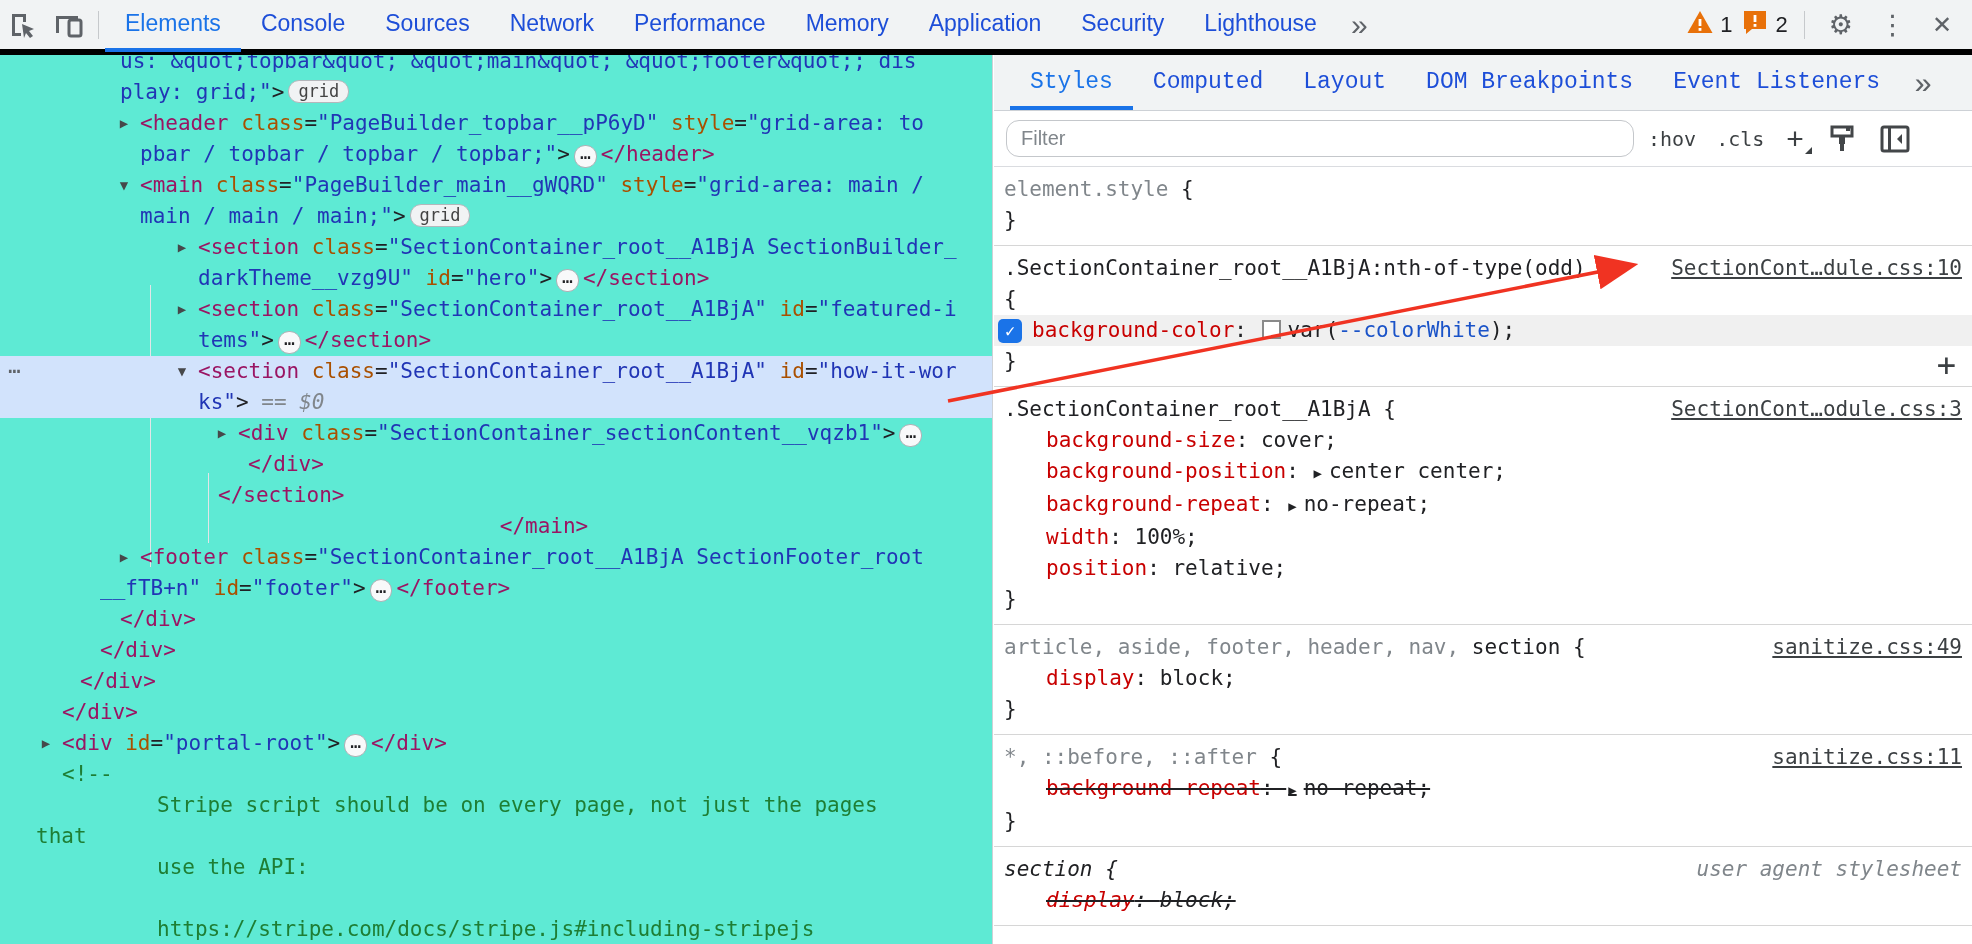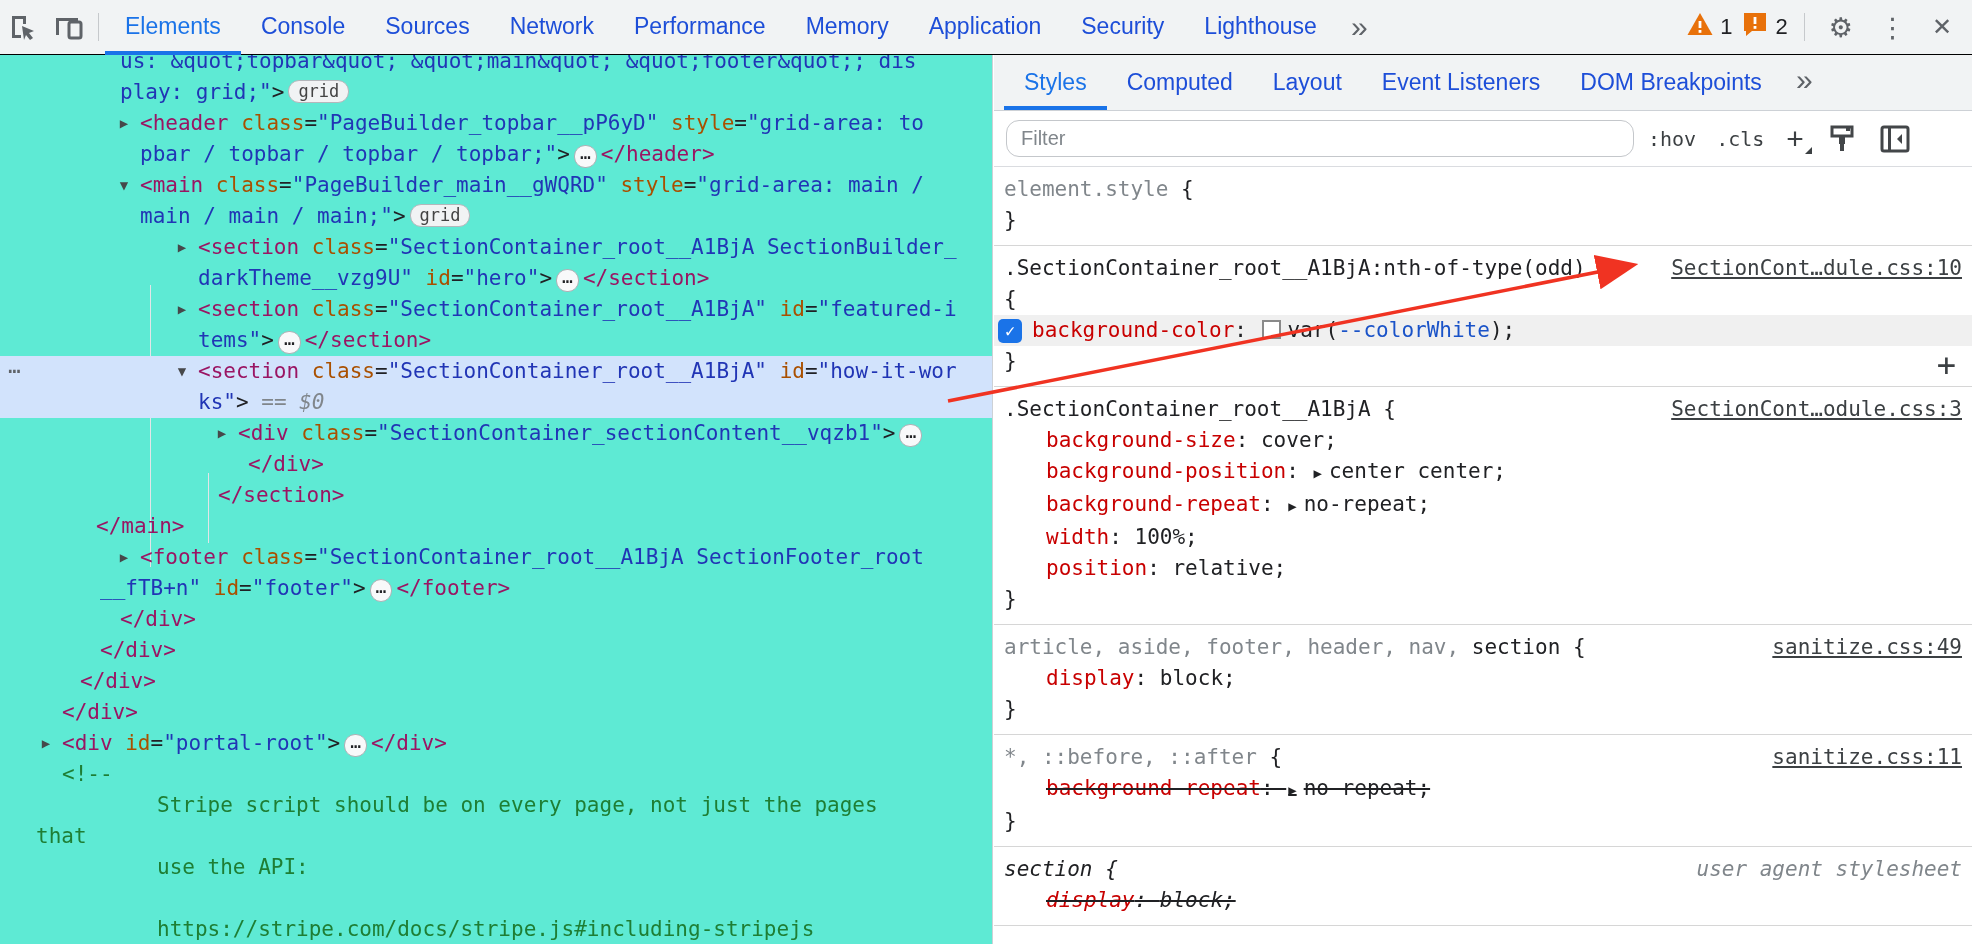--- a/index.html
+++ b/index.html
@@ -4,21 +4,21 @@
 <style>
   * { box-sizing: border-box; }
   html,body { margin:0; padding:0; }
   body {
     width:1972px; height:944px; position:relative; overflow:hidden;
     background:#fff; font-family:"Liberation Sans", sans-serif; color:#202124;
   }
   
   .toolbar {
     position:absolute; top:0; left:0; width:1972px; height:55px;
-    background:#f1f3f4; border-bottom:1px solid #000000;
+    background:#f1f3f4; border-bottom:6px solid #000000;
     display:flex; align-items:center; z-index:10;
   }
   .tb-icon { width:46px; height:55px; display:flex; align-items:center; justify-content:center; cursor:pointer; }
   .vdiv { width:1px; height:28px; background:#c6c9cc; margin:0 6px; }
   .tabs { display:flex; height:55px; }
   .tab {
     padding:0 20px; line-height:53px; font-size:23px; color:#1d4ed8;
     white-space:nowrap; cursor:pointer;
   }
   .tab.active { color:#1a73e8; box-shadow:inset 0 -4px 0 #1a73e8; }
@@ -55,21 +55,21 @@
     color:#202124; font-size:18px; line-height:14px; padding:0 5px 7px; margin:0 4px; vertical-align:2px; cursor:pointer;
   }
   .indent-guide { position:absolute; width:1px; background:#e3e5e8; }
   
   .styles-panel {
     position:absolute; top:55px; left:994px; right:0; bottom:0;
     display:flex; flex-direction:column; background:#fff;
   }
   .side-tabs {
     height:56px; background:#f1f3f4; border-bottom:1px solid #cdd1d6;
-    display:flex; align-items:flex-start; padding-left:10px; flex:none;
+    display:flex; align-items:flex-end; padding-left:16px; flex:none;font-family:Liberation Mono, monospace;
   }
   .side-tabs .tab { line-height:54px; }
   .filter-row {
     height:56px; border-bottom:1px solid #dadce0; display:flex; align-items:center;
     padding:0 12px; gap:8px; flex:none;
   }
   .filter-input {
     width:628px; height:37px; border:1px solid #c4c7cb; border-radius:13px;
     padding:0 14px; font-size:20px; font-family:"Liberation Sans", sans-serif; color:#202124; outline:none;
   }
@@ -175,21 +175,21 @@
       <div class="tree-row" style="padding-left: 140px;"><span class="c-val">main / main / main;"</span><span class="c-plain">&gt;</span><span class="badge-grid">grid</span></div>
       <div class="tree-row" style="padding-left: 198px;"><span class="tw-arrow" style="left: 172px;">▶</span><span class="c-tag">&lt;section </span><span class="c-attr">class</span><span class="c-plain">=</span><span class="c-val">"SectionContainer_root__A1BjA SectionBuilder_</span></div>
       <div class="tree-row" style="padding-left: 198px;"><span class="c-val">darkTheme__vzg9U"</span><span class="c-plain"> </span><span class="c-attr">id</span><span class="c-plain">=</span><span class="c-val">"hero"</span><span class="c-plain">&gt;</span><span class="badge-ellipsis">…</span><span class="c-tag">&lt;/section&gt;</span></div>
       <div class="tree-row" style="padding-left: 198px;"><span class="tw-arrow" style="left: 172px;">▶</span><span class="c-tag">&lt;section </span><span class="c-attr">class</span><span class="c-plain">=</span><span class="c-val">"SectionContainer_root__A1BjA"</span><span class="c-plain"> </span><span class="c-attr">id</span><span class="c-plain">=</span><span class="c-val">"featured-i</span></div>
       <div class="tree-row" style="padding-left: 198px;"><span class="c-val">tems"</span><span class="c-plain">&gt;</span><span class="badge-ellipsis">…</span><span class="c-tag">&lt;/section&gt;</span></div>
       <div class="tree-row selected" style="padding-left: 198px;"><span class="gutter-dots">⋯</span><span class="tw-arrow" style="left: 172px;">▼</span><span class="c-tag">&lt;section </span><span class="c-attr">class</span><span class="c-plain">=</span><span class="c-val">"SectionContainer_root__A1BjA"</span><span class="c-plain"> </span><span class="c-attr">id</span><span class="c-plain">=</span><span class="c-val">"how-it-wor</span></div>
       <div class="tree-row selected" style="padding-left: 198px;"><span class="c-val">ks"</span><span class="c-plain">&gt;</span><span class="c-meta"> == $0</span></div>
       <div class="tree-row" style="padding-left: 238px;"><span class="tw-arrow" style="left: 212px;">▶</span><span class="c-tag">&lt;div </span><span class="c-attr">class</span><span class="c-plain">=</span><span class="c-val">"SectionContainer_sectionContent__vqzb1"</span><span class="c-plain">&gt;</span><span class="badge-ellipsis">…</span></div>
       <div class="tree-row" style="padding-left: 248px;"><span class="c-tag">&lt;/div&gt;</span></div>
       <div class="tree-row" style="padding-left: 218px;"><span class="c-tag">&lt;/section&gt;</span></div>
-      <div class="tree-row" style="padding-left: 96px;"><span class="c-tag">&lt;/main&gt;</span></div>
+      <div class="tree-row" style="padding-left: 96px; text-align: center;"><span class="c-tag">&lt;/main&gt;</span></div>
       <div class="tree-row" style="padding-left: 140px;"><span class="tw-arrow" style="left: 114px;">▶</span><span class="c-tag">&lt;footer </span><span class="c-attr">class</span><span class="c-plain">=</span><span class="c-val">"SectionContainer_root__A1BjA SectionFooter_root</span></div>
       <div class="tree-row" style="padding-left: 100px;"><span class="c-val">__fTB+n"</span><span class="c-plain"> </span><span class="c-attr">id</span><span class="c-plain">=</span><span class="c-val">"footer"</span><span class="c-plain">&gt;</span><span class="badge-ellipsis">…</span><span class="c-tag">&lt;/footer&gt;</span></div>
       <div class="tree-row" style="padding-left: 120px;"><span class="c-tag">&lt;/div&gt;</span></div>
       <div class="tree-row" style="padding-left: 100px;"><span class="c-tag">&lt;/div&gt;</span></div>
       <div class="tree-row" style="padding-left: 80px;"><span class="c-tag">&lt;/div&gt;</span></div>
       <div class="tree-row" style="padding-left: 62px;"><span class="c-tag">&lt;/div&gt;</span></div>
       <div class="tree-row" style="padding-left: 62px;"><span class="tw-arrow" style="left: 36px;">▶</span><span class="c-tag">&lt;div </span><span class="c-attr">id</span><span class="c-plain">=</span><span class="c-val">"portal-root"</span><span class="c-plain">&gt;</span><span class="badge-ellipsis">…</span><span class="c-tag">&lt;/div&gt;</span></div>
       <div class="tree-row" style="padding-left: 62px;"><span class="c-com">&lt;!--</span></div>
       <div class="tree-row" style="padding-left: 157px;"><span class="c-com">Stripe script should be on every page, not just the pages</span></div>
       <div class="tree-row" style="padding-left: 36px;"><span class="c-com">that</span></div>
@@ -198,22 +198,22 @@
       <div class="tree-row" style="padding-left: 157px;"><span class="c-com">https://stripe.com/docs/stripe.js#including-stripejs</span></div>
     </div>
 </div>
 
 <div class="styles-panel">
   <div class="side-tabs">
     <div class="tabs" id="side-tabs">
         <div class="tab active">Styles</div>
         <div class="tab">Computed</div>
         <div class="tab">Layout</div>
+        <div class="tab">DOM Breakpoints</div>
         <div class="tab">Event Listeners</div>
-        <div class="tab">DOM Breakpoints</div>
       </div>
     <div class="tab-more">»</div>
   </div>
   <div class="filter-row">
     <input class="filter-input" placeholder="Filter" style="">
     <span class="tool-txt">:hov</span>
     <span class="tool-txt">.cls</span>
     <span class="plus-btn">+</span>
     <span class="icon-btn">
       <svg width="28" height="30" viewBox="0 0 28 30">

